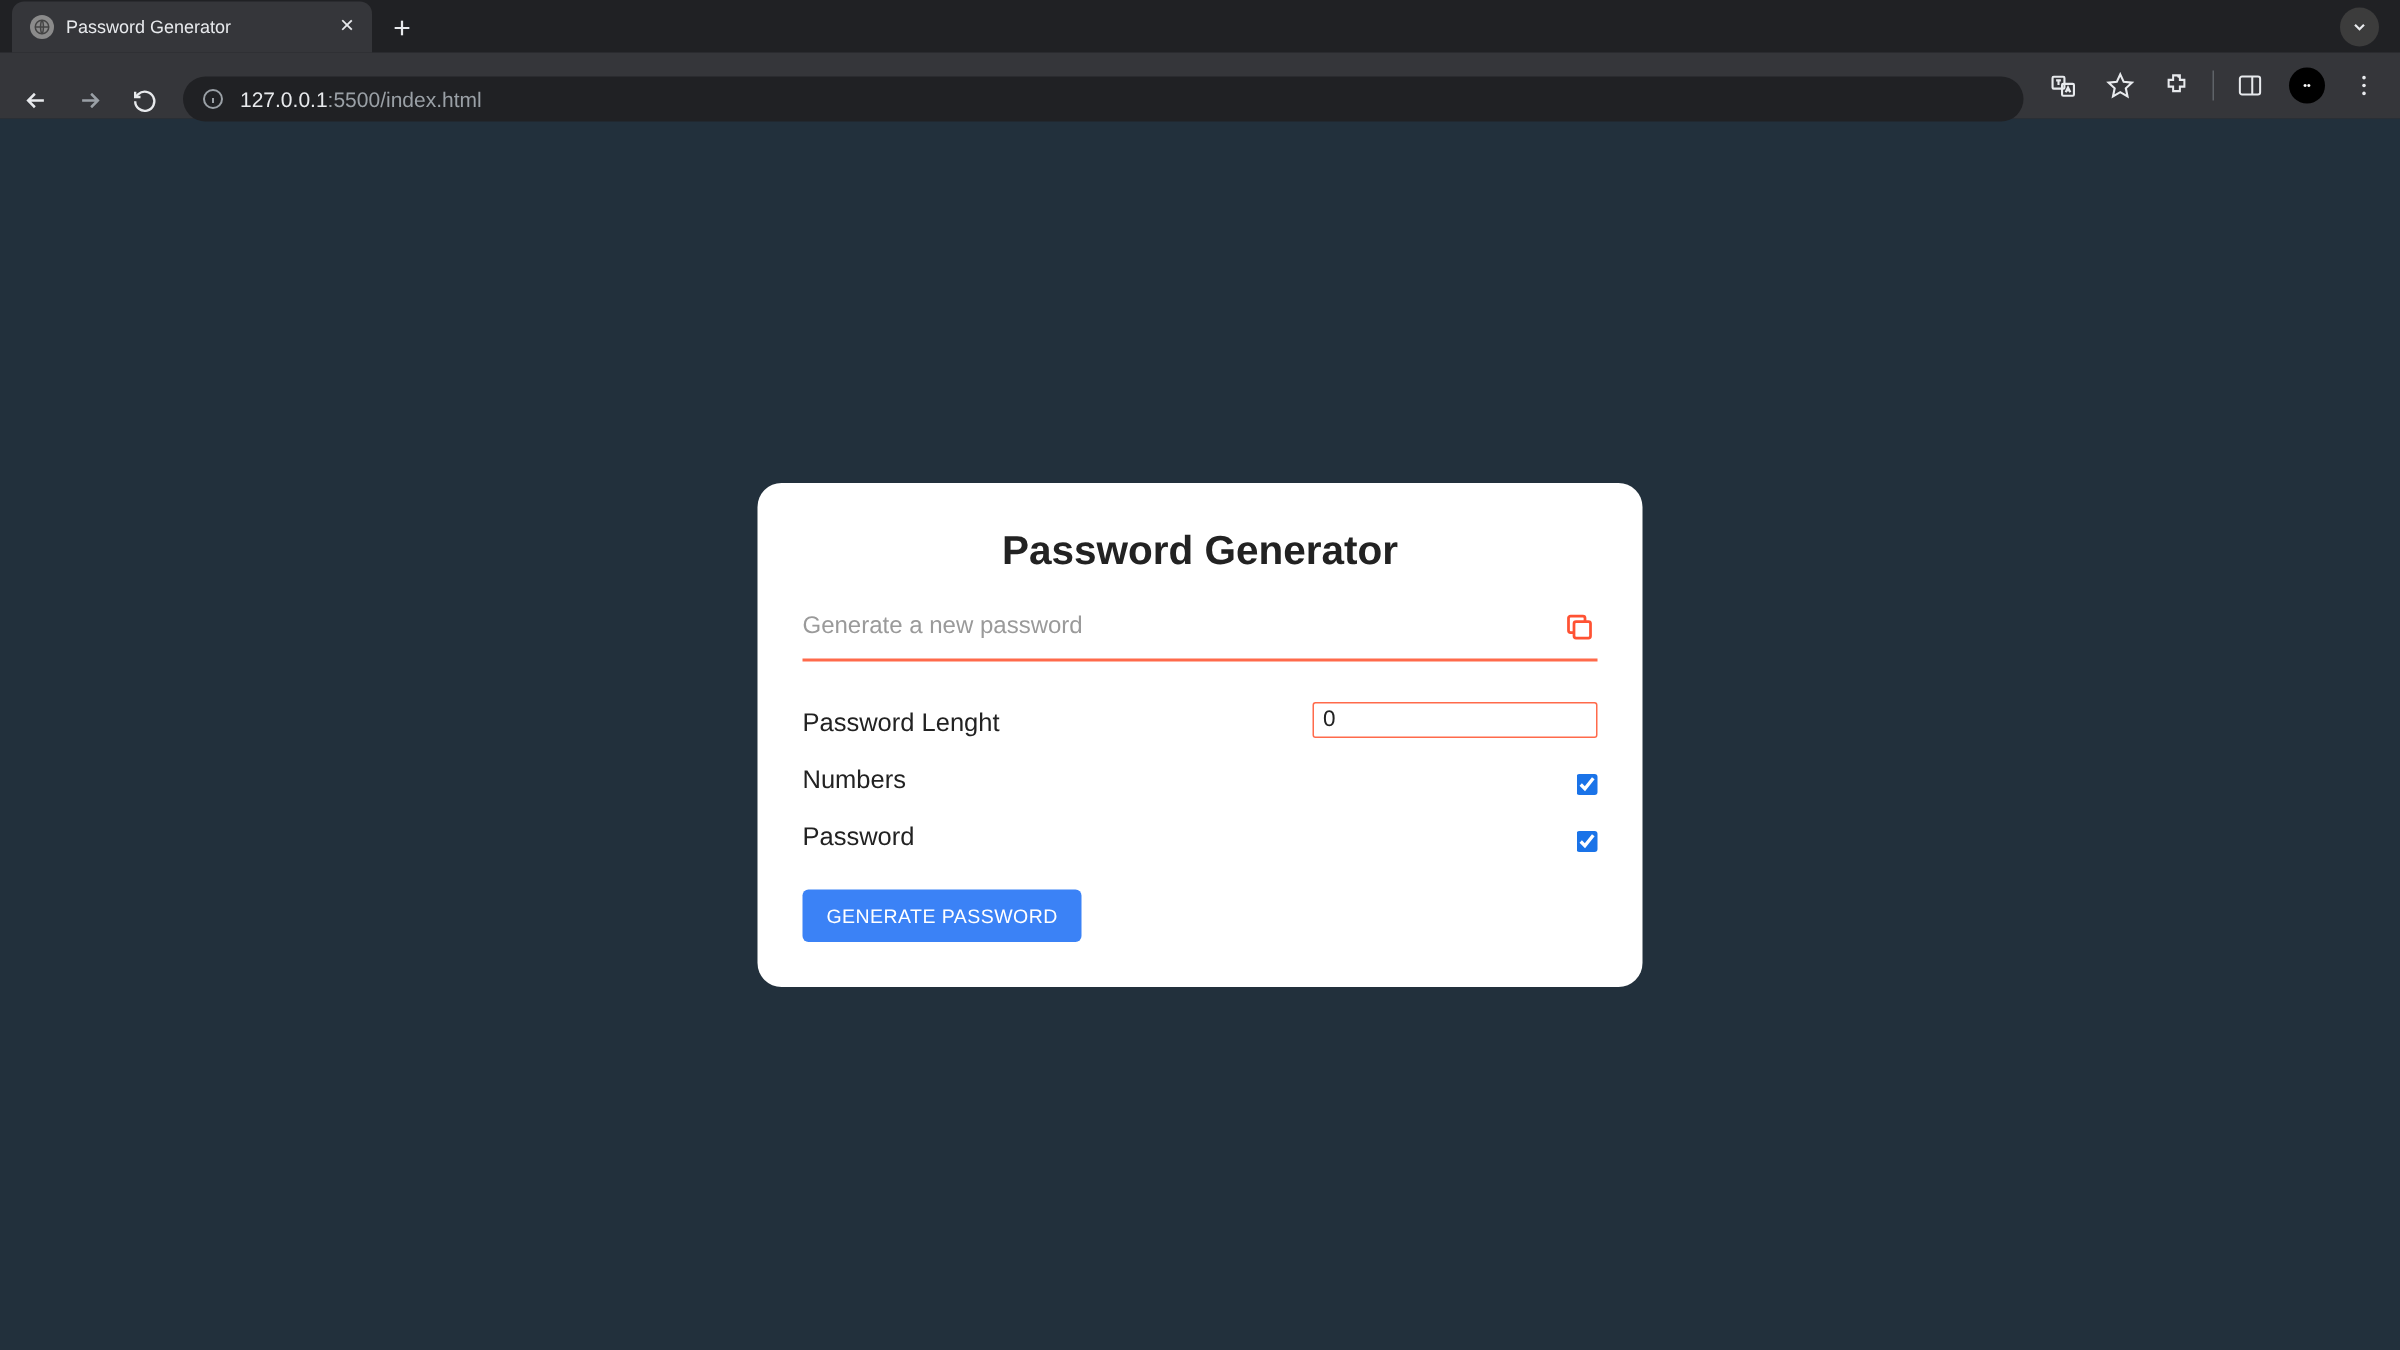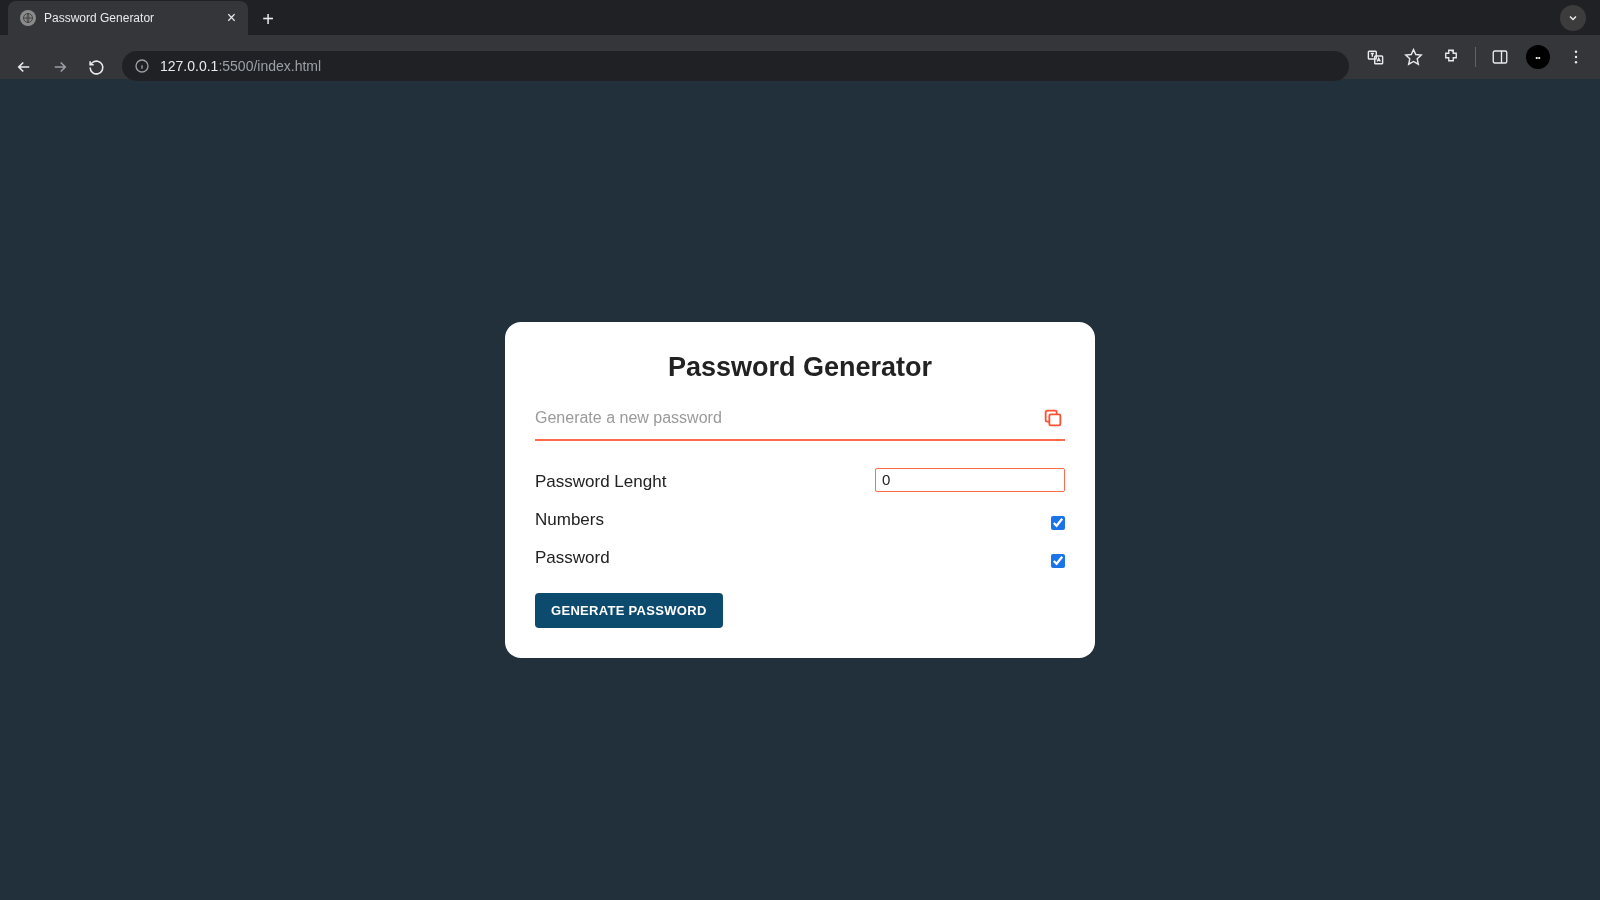--- a/index.html
+++ b/index.html
@@ -75,22 +75,22 @@
   padding: 9px 0; font-size:17px; color:#222;gap:39px;
 }
 .len-input {
   width: 190px; height: 24px; border:1px solid #ff6a4b; border-radius:2px;
   padding: 0 6px; font-size:15px; color:#222; outline:none;
 }
 .chk { width:14px; height:14px; accent-color:#1a73e8; }
 
 .gen-btn {
   margin-top: 16px;
-  background:#0c4a6e; color:#fff; border:none; border-radius:4px;
-  padding: 10px 16px; font-size:13px; font-weight:700; letter-spacing:0.3px;
+  background:#3b82f6; color:#fff; border:none; border-radius:4px;
+  padding: 10px 16px; font-size:13px; font-weight:400; letter-spacing:0.3px;
   cursor:pointer;
 }
 </style>
 </head>
 <body>
 
 <div class="browser-chrome">
   <div class="tab-strip">
     <div class="tab">
       <span class="fav">

